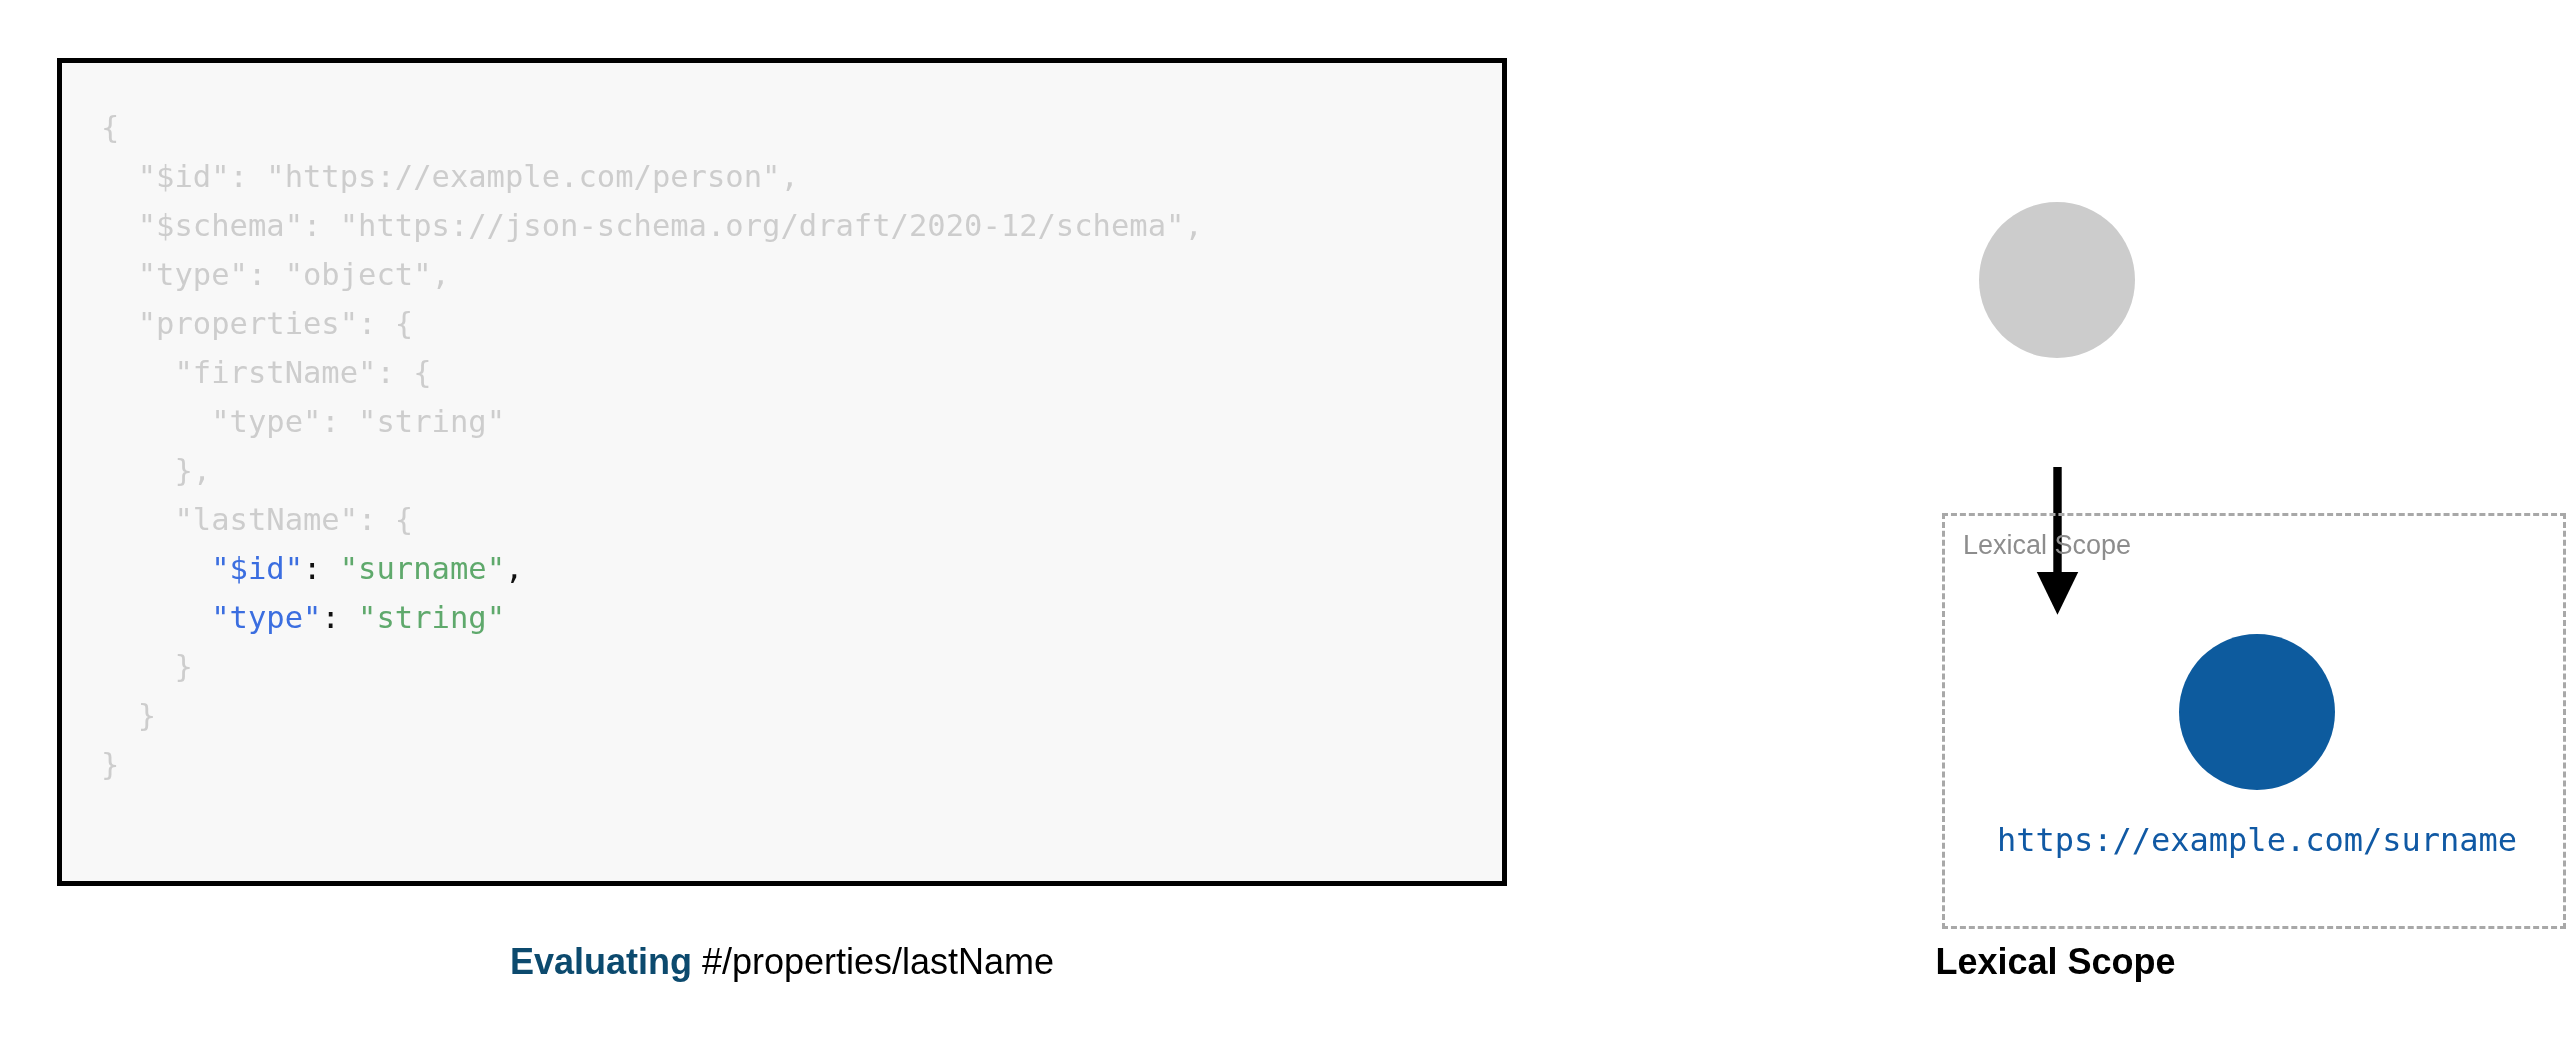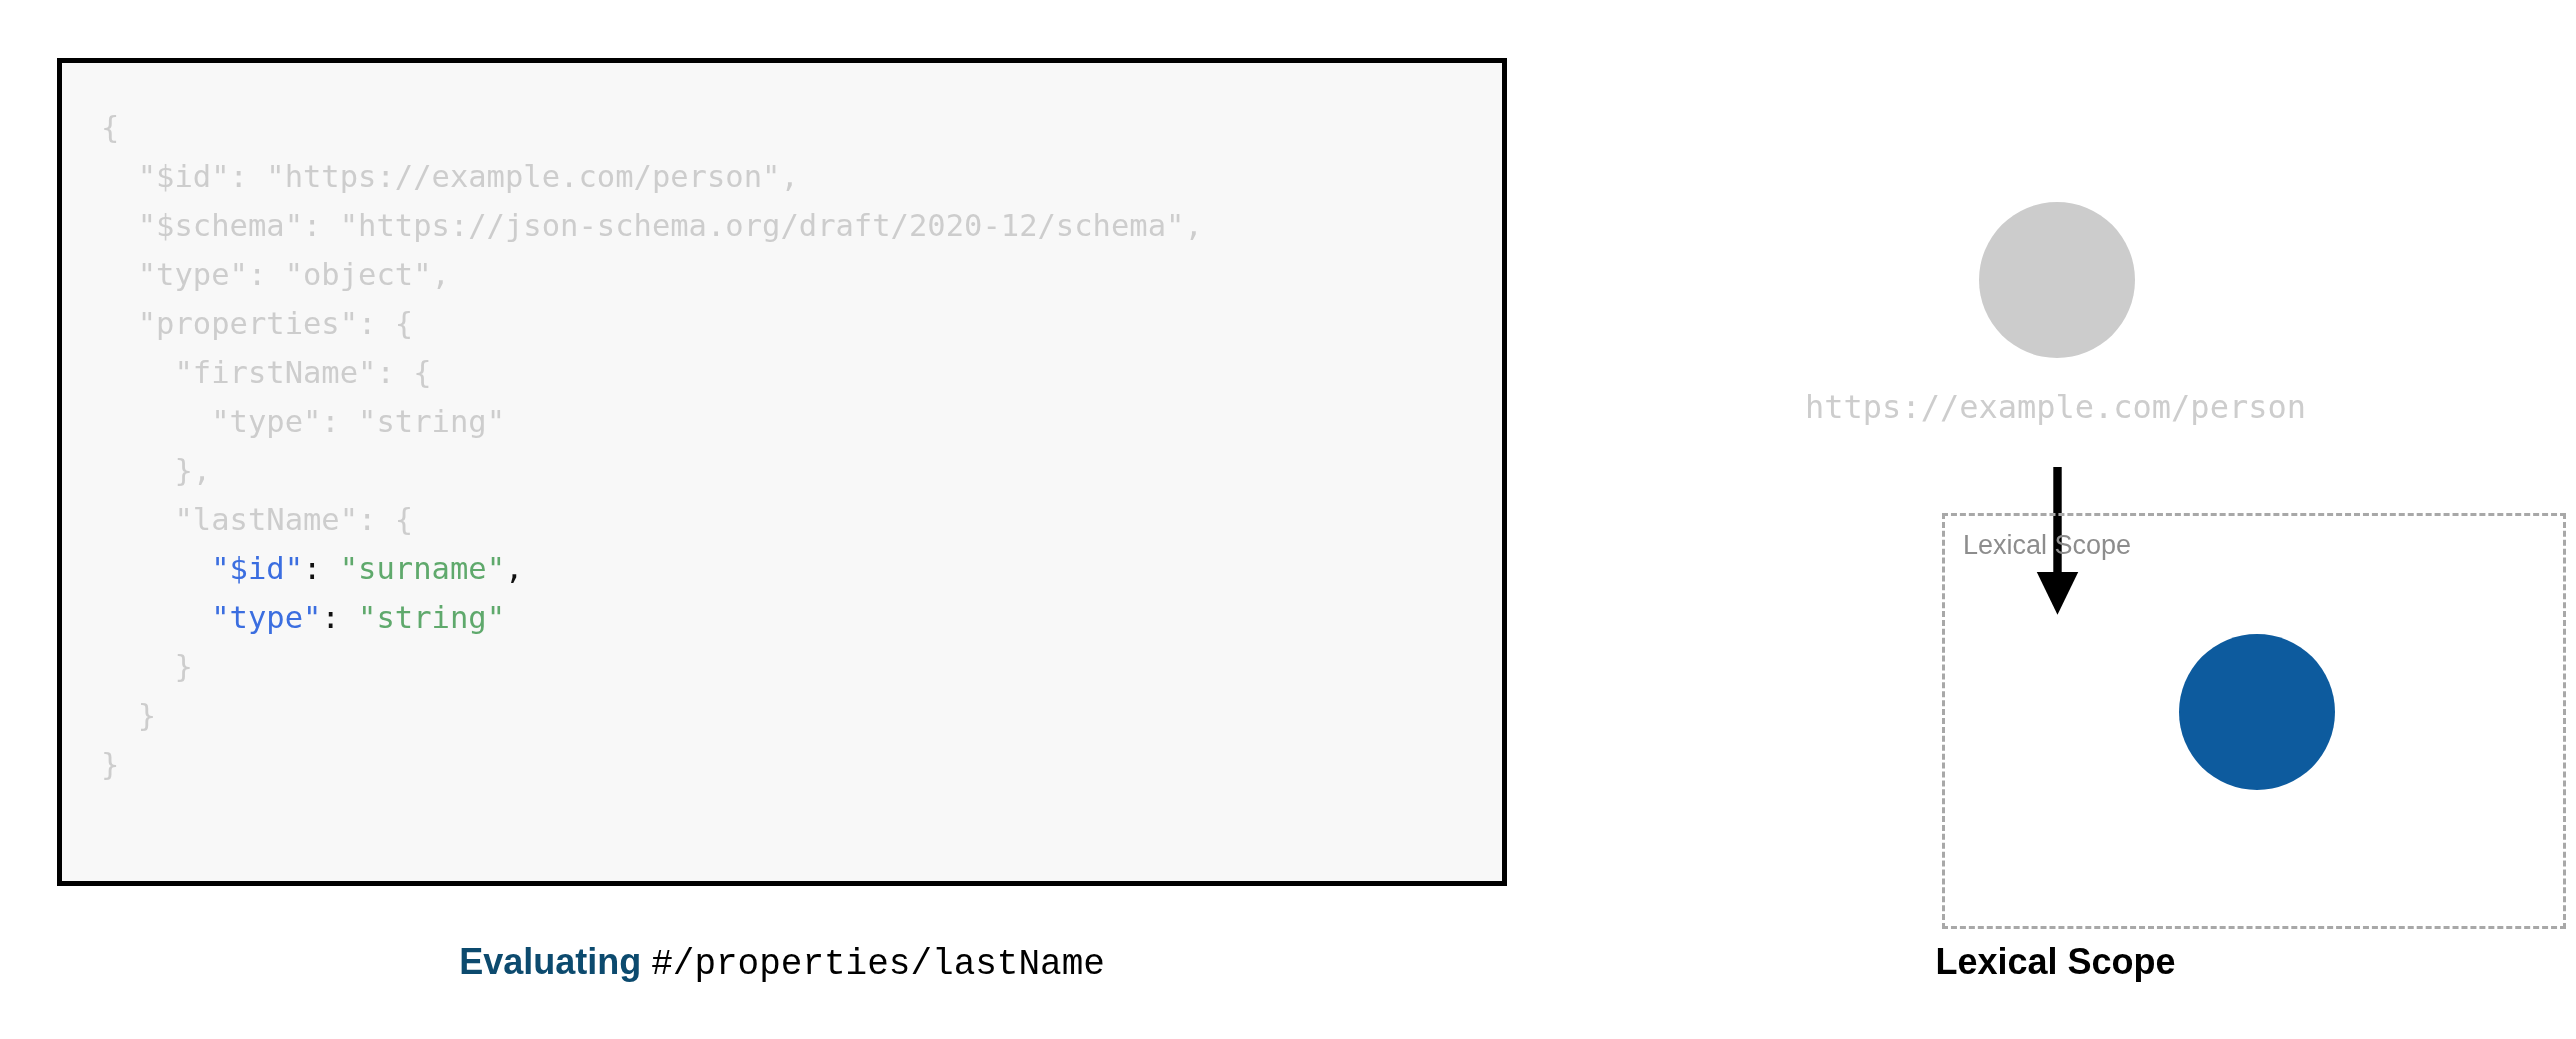--- a/index.html
+++ b/index.html
@@ -141,21 +141,21 @@
     text-align: center;
     font-size: 36px;
     white-space: nowrap;
   }
   #caption-left .cap-strong {
     font-weight: bold;
     font-family: "Liberation Sans", sans-serif;
     color: #0c4a6e;
   }
   #caption-left .cap-mono {
-    font-family: Liberation Mono, monospace;
+    font-family: Liberation Sans, sans-serif;
     color: #000000;
   }
   #caption-right {
     position: absolute;
     left: 1591px;
     top: 941px;
     width: 929px;
     text-align: center;
     font-size: 36px;
     font-weight: bold;
@@ -168,30 +168,30 @@
 
 <div id="figure">
 
   <div id="code-panel">
     <pre id="code-block"><span class="code-line"><span class="tok-dim"></span><span class="tok-dim">{</span></span><span class="code-line"><span class="tok-dim">  </span><span class="tok-dim">"$id": "https://example.com/person",</span></span><span class="code-line"><span class="tok-dim">  </span><span class="tok-dim">"$schema": "https://json-schema.org/draft/2020-12/schema",</span></span><span class="code-line"><span class="tok-dim">  </span><span class="tok-dim">"type": "object",</span></span><span class="code-line"><span class="tok-dim">  </span><span class="tok-dim">"properties": {</span></span><span class="code-line"><span class="tok-dim">    </span><span class="tok-dim">"firstName": {</span></span><span class="code-line"><span class="tok-dim">      </span><span class="tok-dim">"type": "string"</span></span><span class="code-line"><span class="tok-dim">    </span><span class="tok-dim">},</span></span><span class="code-line"><span class="tok-dim">    </span><span class="tok-dim">"lastName": {</span></span><span class="code-line"><span class="tok-dim">      </span><span class="tok-key">"$id"</span><span class="tok-punct">: </span><span class="tok-str">"surname"</span><span class="tok-punct">,</span></span><span class="code-line"><span class="tok-dim">      </span><span class="tok-key">"type"</span><span class="tok-punct">: </span><span class="tok-str">"string"</span></span><span class="code-line"><span class="tok-dim">    </span><span class="tok-dim">}</span></span><span class="code-line"><span class="tok-dim">  </span><span class="tok-dim">}</span></span><span class="code-line"><span class="tok-dim"></span><span class="tok-dim">}</span></span></pre>
   </div>
 
   <div id="diagram-panel">
 
     <div id="root-node"></div>
-    <div id="root-node-label">https://example.com/person</div>
 
     <svg id="scope-arrow" viewBox="0 0 140 230" xmlns="http://www.w3.org/2000/svg">
       <line x1="70" y1="0" x2="70" y2="178" stroke="#000000" stroke-width="13"></line>
       <polygon points="70,228 38,162 102,162" fill="#000000"></polygon>
     </svg>
 
     <div id="scope-box">
       <div id="scope-box-label">Lexical Scope</div>
       <div id="scope-node"></div>
+      <div id="scope-node-label">https://example.com/surname</div>
     </div>
 
   </div>
 
   <div id="caption-left">
     <span class="cap-strong">Evaluating</span><span> </span><span class="cap-mono">#/properties/lastName</span>
   </div>
 
   <div id="caption-right">Lexical Scope</div>
 

